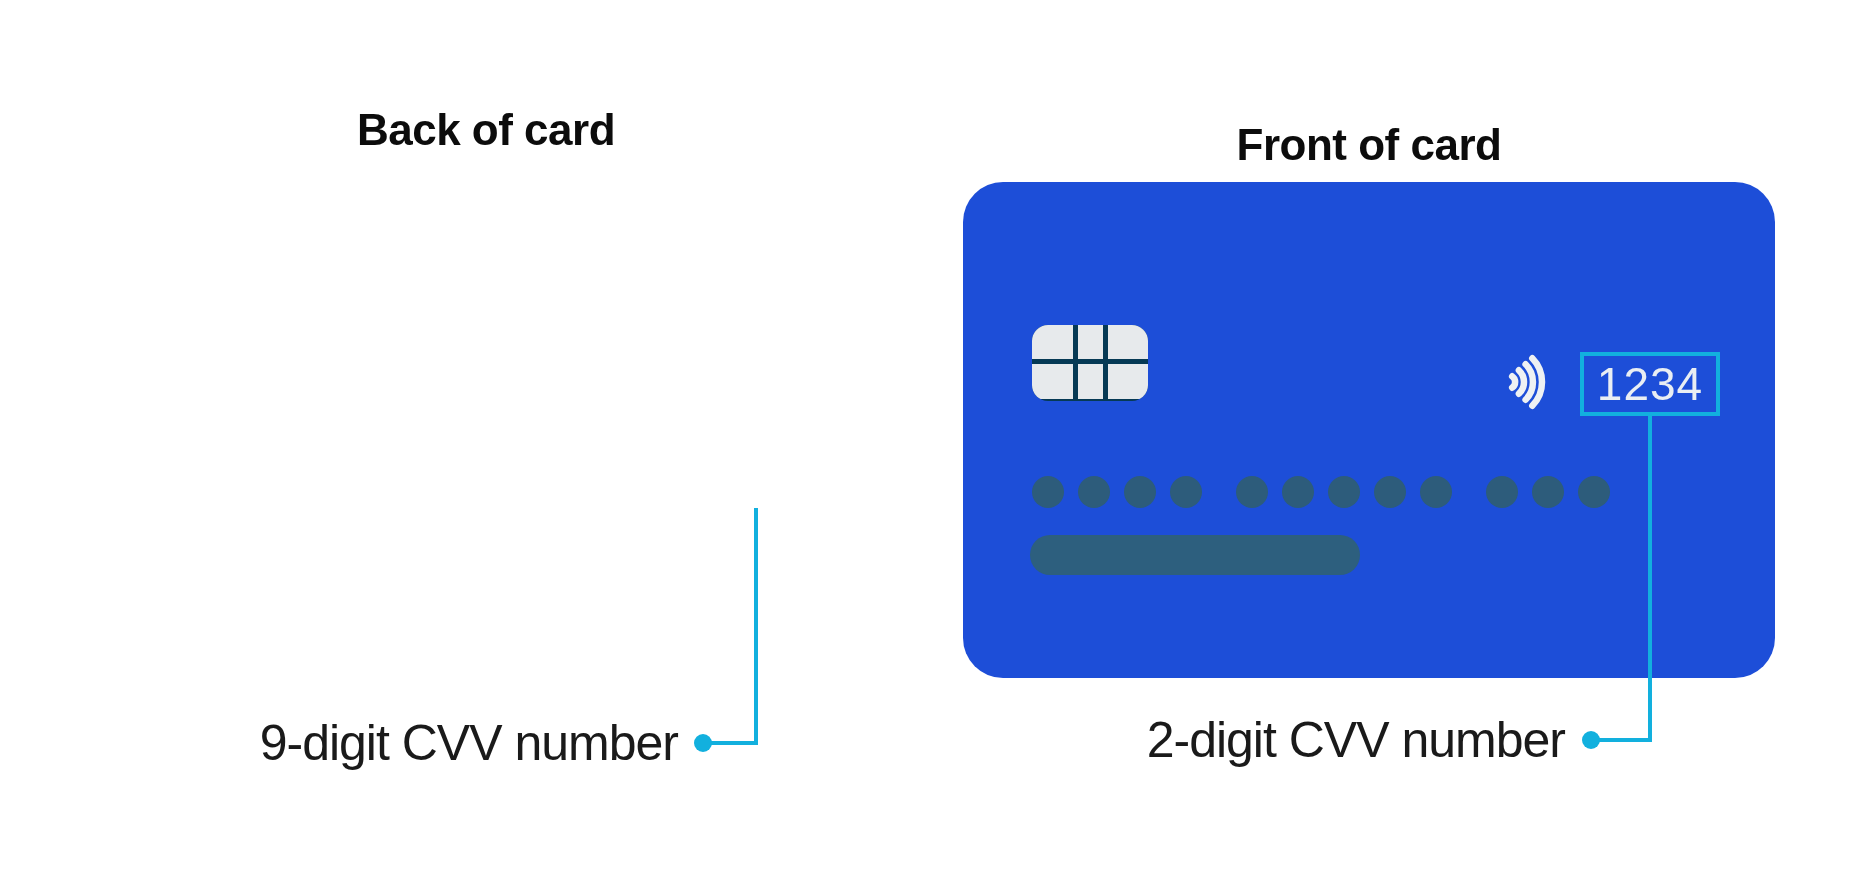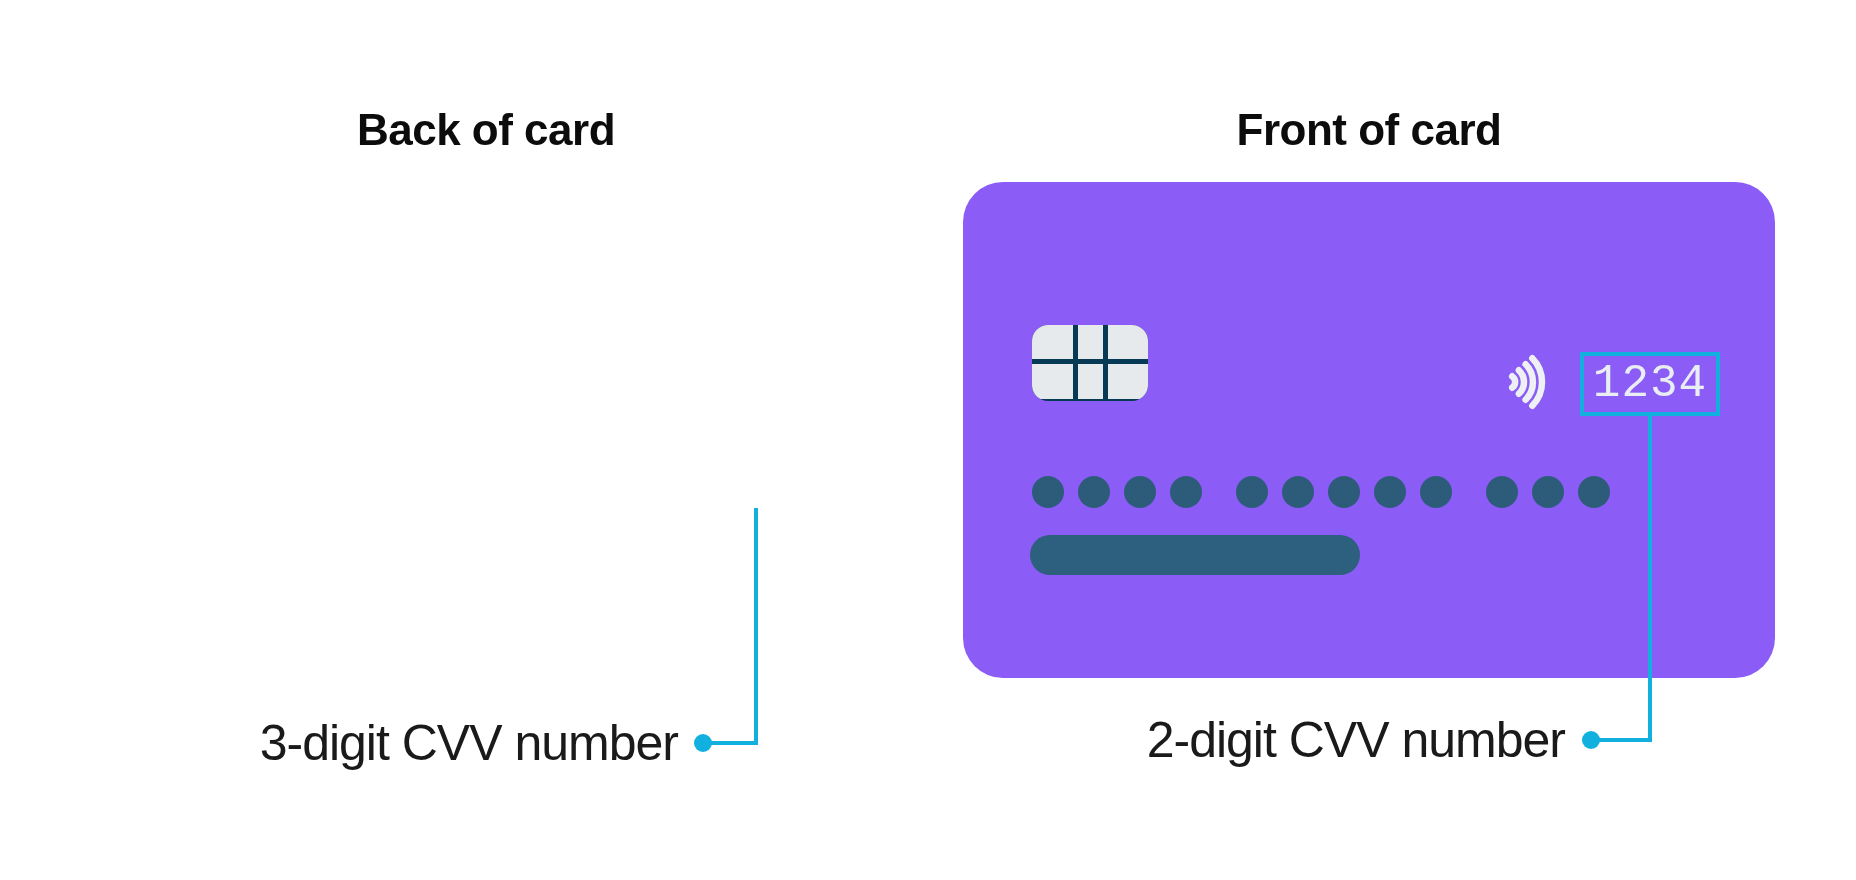--- a/index.html
+++ b/index.html
@@ -7,21 +7,21 @@
     position:relative;width:1856px;height:880px;background:#ffffff;overflow:hidden;
     font-family:"Liberation Sans", sans-serif;
     padding-left:33px;
   }
   .card-title{
     position:absolute;top:104px;height:52px;line-height:52px;
     text-align:center;font-size:44px;font-weight:700;color:#0c0c0c;letter-spacing:-0.5px;
   }
   .card{position:absolute;top:182px;height:496px;border-radius:40px;}
   .card-back{left:82px;width:808px;background:#285d7f;}
-  .card-front{left:963px;width:812px;background:#8b5cf6;font-family:Liberation Mono, monospace;}
+  .card-front{left:963px;width:812px;background:#1d4ed8;}
   .mag-stripe{position:absolute;left:0;top:104px;width:100%;height:93px;background:#04405e;}
   .sig-strip{position:absolute;left:55px;top:261px;width:536px;height:65px;background:#8fb0c5;}
   .cvv-box{
     position:absolute;box-sizing:border-box;border:4px solid #12b0de;
     display:flex;align-items:center;justify-content:center;
     color:#e9eef3;font-size:48px;letter-spacing:1px;
   }
   .cvv-box.back{left:612px;top:261px;width:124px;height:65px;}
   .cvv-box.front{left:617px;top:170px;width:140px;height:64px;font-size:46px;}
   .chip{
@@ -51,23 +51,23 @@
 
 <div class="canvas">
 
   <div class="card-title" style="left:82px;width:808px;">Back of card</div>
 
 
   <div class="conn-v" style="left:754px;top:508px;height:237px;"></div>
   <div class="conn-h" style="left:703px;top:741px;width:55px;"></div>
   <div class="conn-dot" style="left:694px;top:734px;"></div>
 
-  <div class="pointer-label label-back">3-digit CVV number</div>
+  <div class="pointer-label label-back">9-digit CVV number</div>
 
-  <div class="card-title" style="left:963px;width:812px;">Front of card</div>
+  <div class="card-title" style="left:963px;width:812px;margin-top:15px;">Front of card</div>
 
   <div class="card card-front">
     <div class="chip">
       <span></span>
         <span></span>
         <span></span>
         <span></span>
         <span></span>
         <span></span>
     </div>

